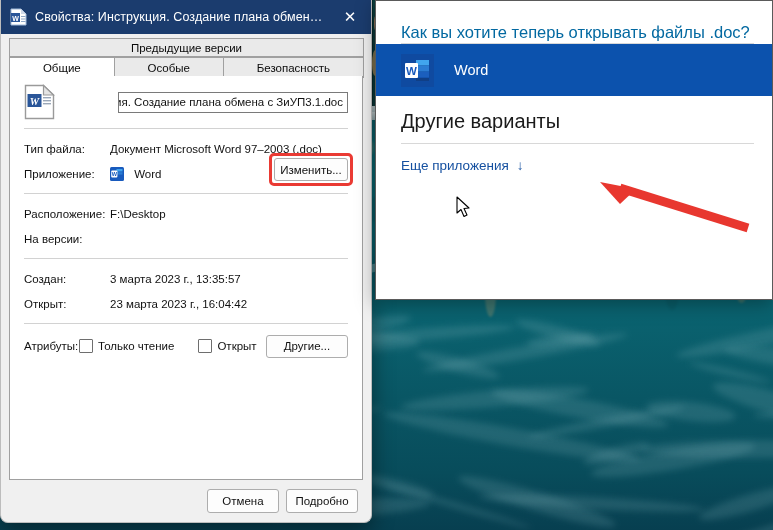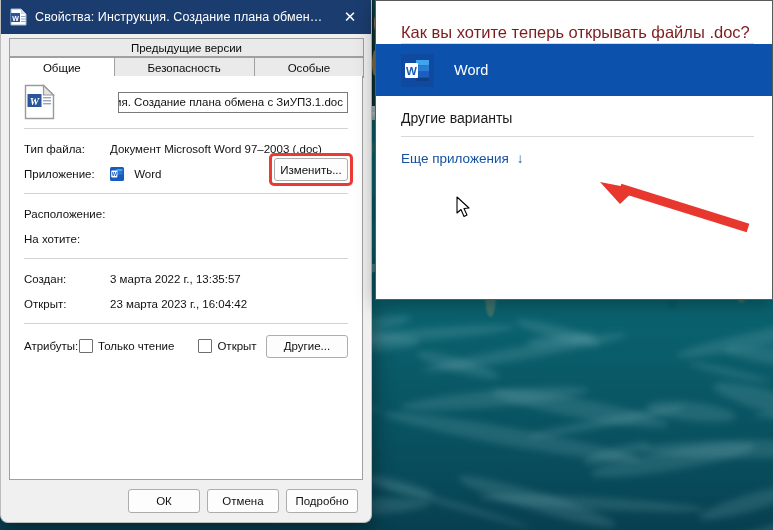--- a/index.html
+++ b/index.html
@@ -98,32 +98,32 @@
     padding:9px 13px 0 0;}
   #props-footer .btn{width:72px;height:24px;}
 
   
   #openwith{
     position:absolute;left:375px;top:0;width:398px;height:300px;
     background:#ffffff;border:1px solid #5a5a5a;box-sizing:border-box;
     box-shadow:0 4px 18px rgba(0,0,0,.35);
   }
   #ow-question{
-    font-size:16.5px;color:#7f1d1d;line-height:1.34;padding:20px 22px 0 25px;
+    font-size:16.5px;color:#0369a1;line-height:1.34;padding:20px 22px 0 25px;
     font-weight:400;
   }
   #ow-section{font-size:14px;color:#1a1a1a;padding:22px 22px 7px 25px;}
   #ow-sec-divider{height:1px;background:#d8d8d8;margin:0 18px 0 25px;}
   .ow-item{
     display:flex;align-items:center;height:52px;padding-left:25px;box-sizing:border-box;
   }
   .ow-item.sel{background:#0c52ad;}
   .ow-app-icon{width:33px;height:33px;flex:0 0 auto;position:relative;}
   .ow-app-name{margin-left:20px;font-size:14.5px;color:#ffffff;}
-  #ow-more{font-size:14px;color:#1a1a1a;padding:14px 22px 10px 25px;}
+  #ow-more{font-size:20px;color:#1a1a1a;padding:14px 22px 10px 25px;}
   #ow-more-divider{height:1px;background:#d8d8d8;margin:0 18px 0 25px;}
   #ow-moreapps{font-size:13.5px;color:#1550a0;padding:14px 0 0 25px;display:flex;
     align-items:center;gap:8px;cursor:default;}
   #ow-ok-wrap{position:absolute;left:167px;top:245px;}
   #ow-ok{width:200px;height:30px;background:#cdcdcd;border:1px solid #9a9a9a;
     display:flex;align-items:center;justify-content:center;font-size:14px;color:#101010;
     box-sizing:border-box;}
   #ow-ok-red{position:absolute;left:-5px;top:-5px;width:210px;height:40px;
     border:4px solid #ee3b33;box-sizing:border-box;pointer-events:none;}
 
@@ -539,24 +539,24 @@
     <div class="tabrow row1">
       <div class="tab">
         <span>Предыдущие версии</span>
       </div>
     </div>
     <div class="tabrow row2">
       <div class="tab active">
         <span>Общие</span>
       </div>
       <div class="tab">
+        <span>Особые</span>
+      </div>
+      <div class="tab">
         <span>Безопасность</span>
-      </div>
-      <div class="tab">
-        <span>Особые</span>
       </div>
     </div>
   </div>
 
   <div id="tabbody">
 
     <div class="fnrow">
       <span class="doc-icon">
         <svg width="31" height="36" viewBox="0 0 31 36">
           <path d="M1.5 1.5h18l10 9.5v23.5h-28z" fill="#ffffff" stroke="#9a9a9a" stroke-width="1.4"></path>
@@ -601,32 +601,33 @@
         <span>Изменить...</span>
       </div>
       <div class="redbox" style="left:-5px;top:-5px;width:84px;height:33px;"></div>
     </div>
 
     <div class="hr"></div>
 
     <div class="grp">
       <div class="frow">
         <span class="flabel">Расположение:</span>
+        <span class="fval">F:\Desktop</span>
       </div>
       <div class="frow">
-        <span class="flabel">На хотите:</span>
+        <span class="flabel">На версии:</span>
       </div>
     </div>
 
     <div class="hr"></div>
 
     <div class="grp">
       <div class="frow">
         <span class="flabel">Создан:</span>
-        <span class="fval">3 марта 2022 г., 13:35:57</span>
+        <span class="fval">3 марта 2023 г., 13:35:57</span>
       </div>
       <div class="frow">
         <span class="flabel">Открыт:</span>
         <span class="fval">23 марта 2023 г., 16:04:42</span>
       </div>
     </div>
 
     <div class="hr"></div>
 
     <div class="attrs" style="margin-top:9px;">
@@ -637,23 +638,20 @@
       <span class="cb"></span>
       <span>Открыт</span>
       <span style="flex:1 1 auto;"></span>
       <span class="btn" style="width:82px;">
         <span>Другие...</span>
       </span>
     </div>
   </div>
 
   <div id="props-footer">
-    <div class="btn">
-      <span>ОК</span>
-    </div>
     <div class="btn">
       <span>Отмена</span>
     </div>
     <div class="btn">
       <span>Подробно</span>
     </div>
   </div>
 </div>
 
 <div id="openwith">

